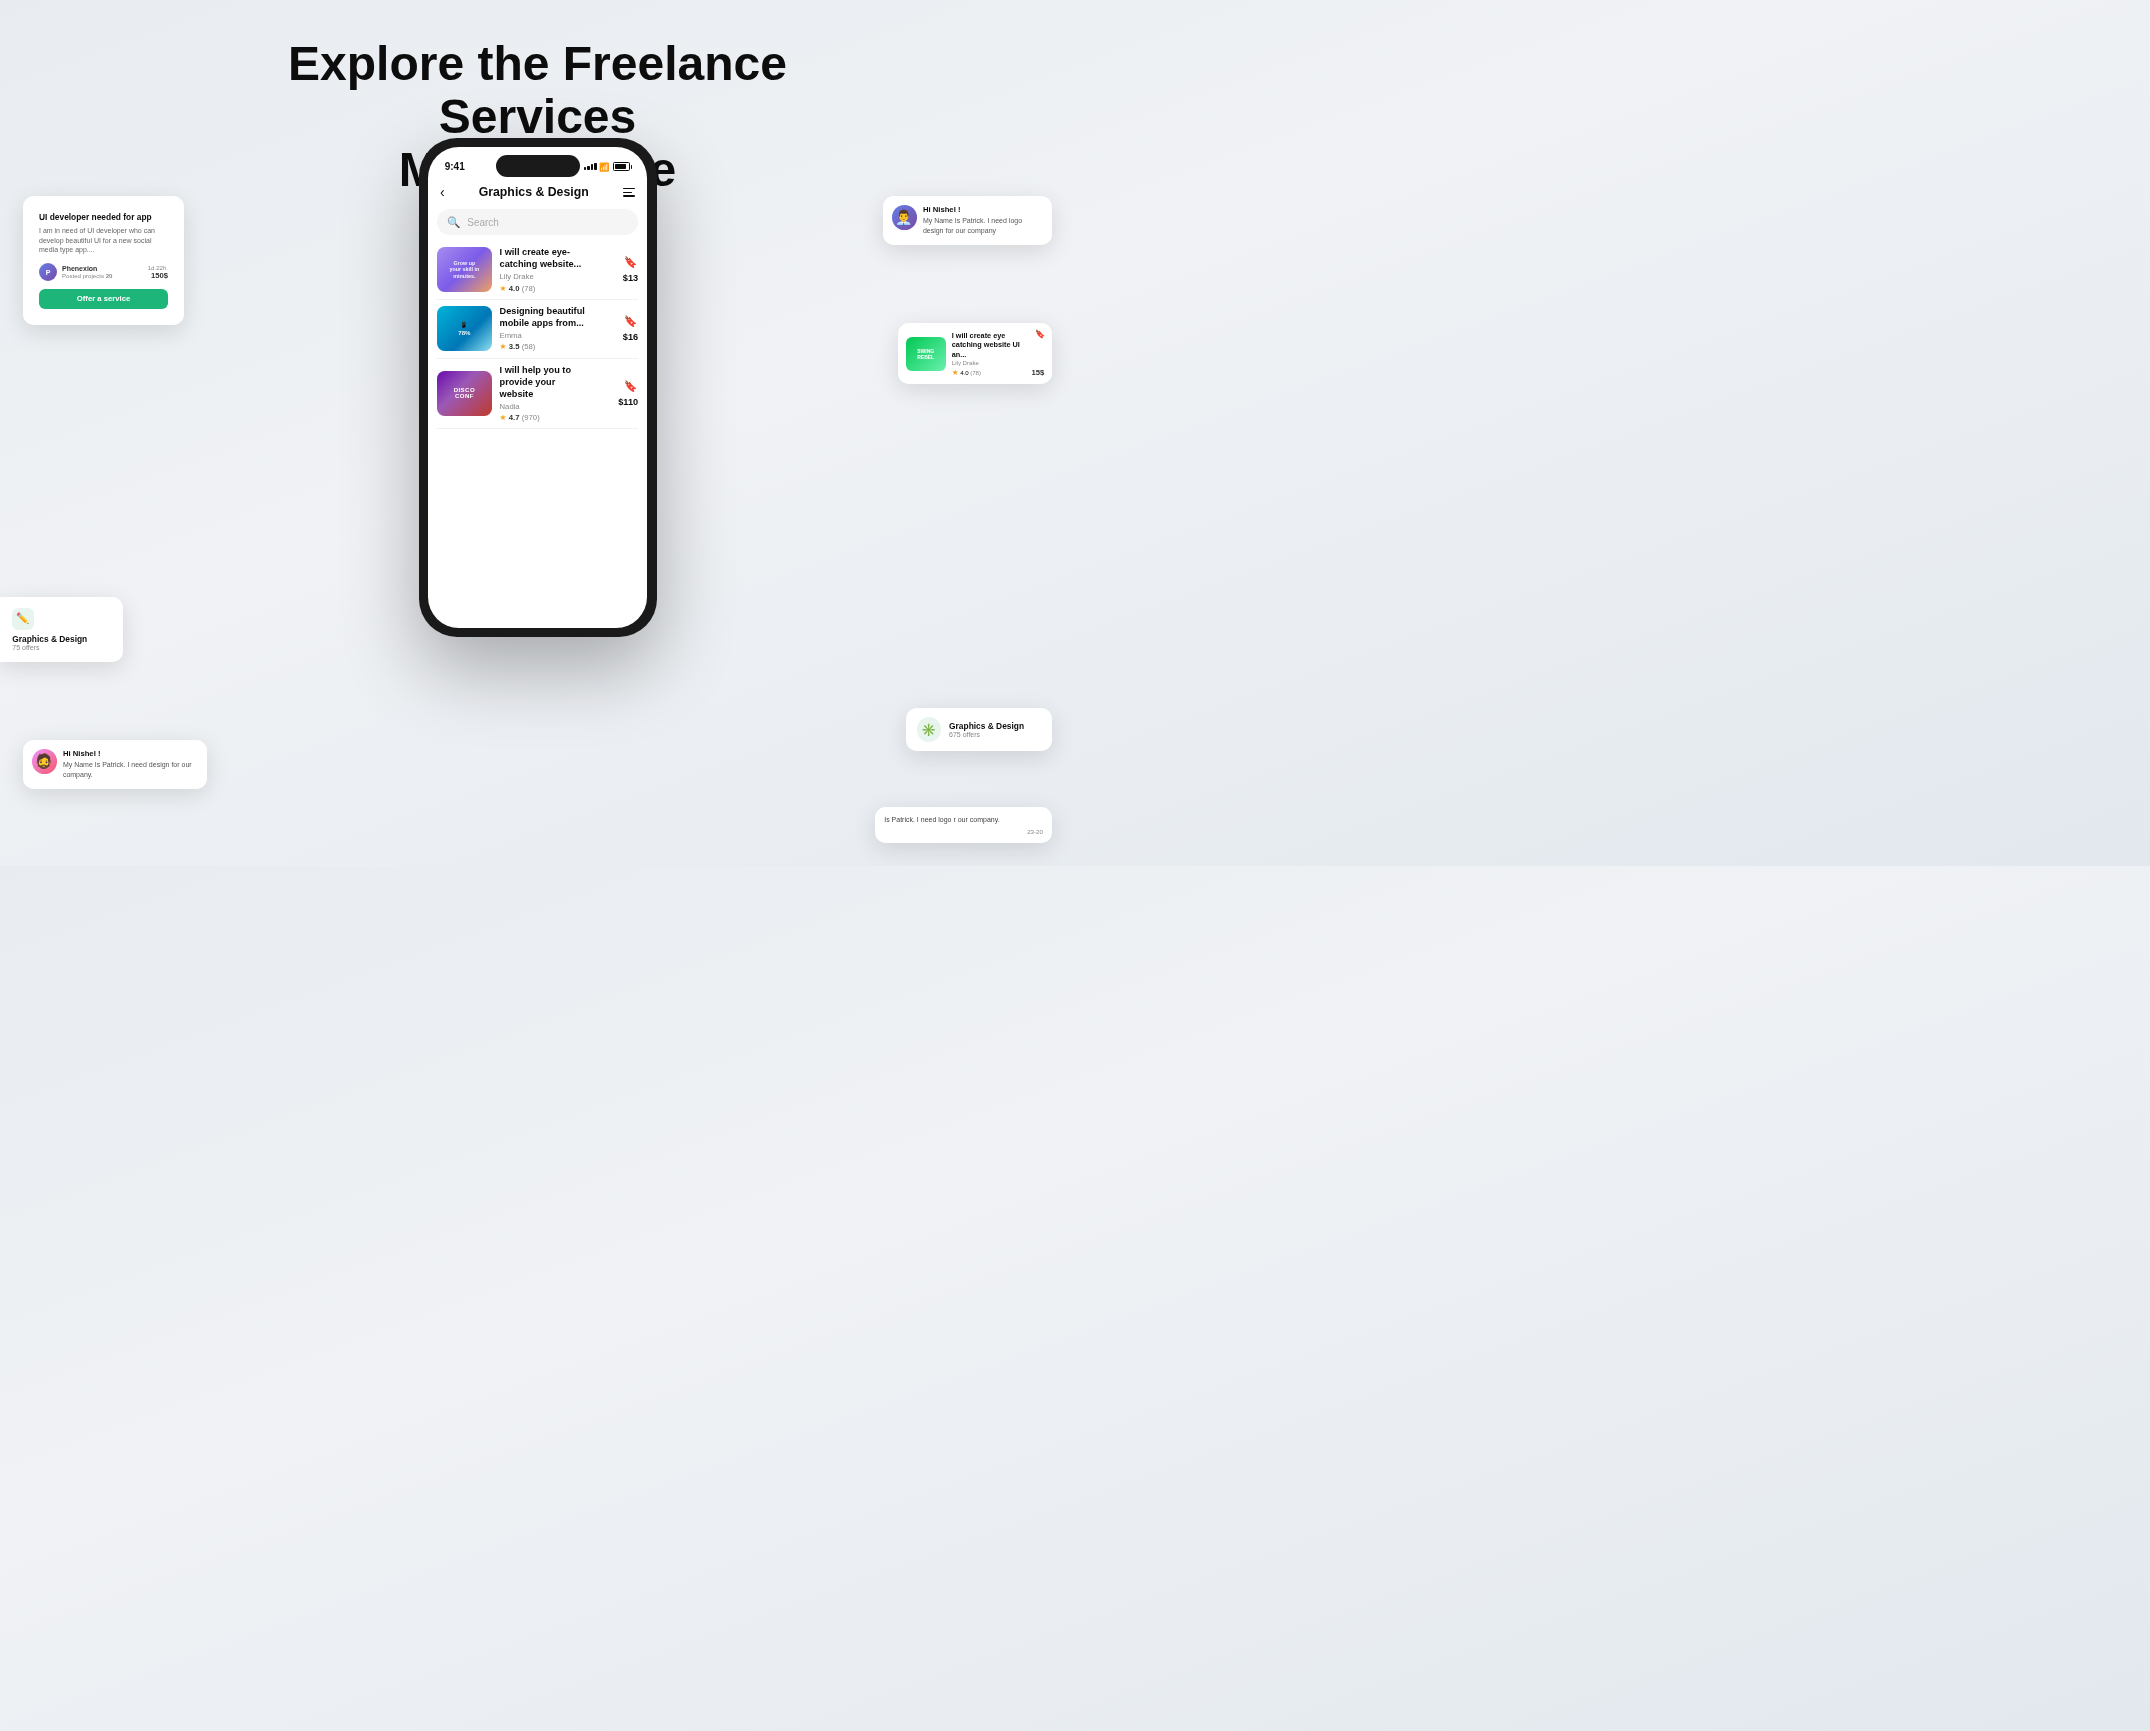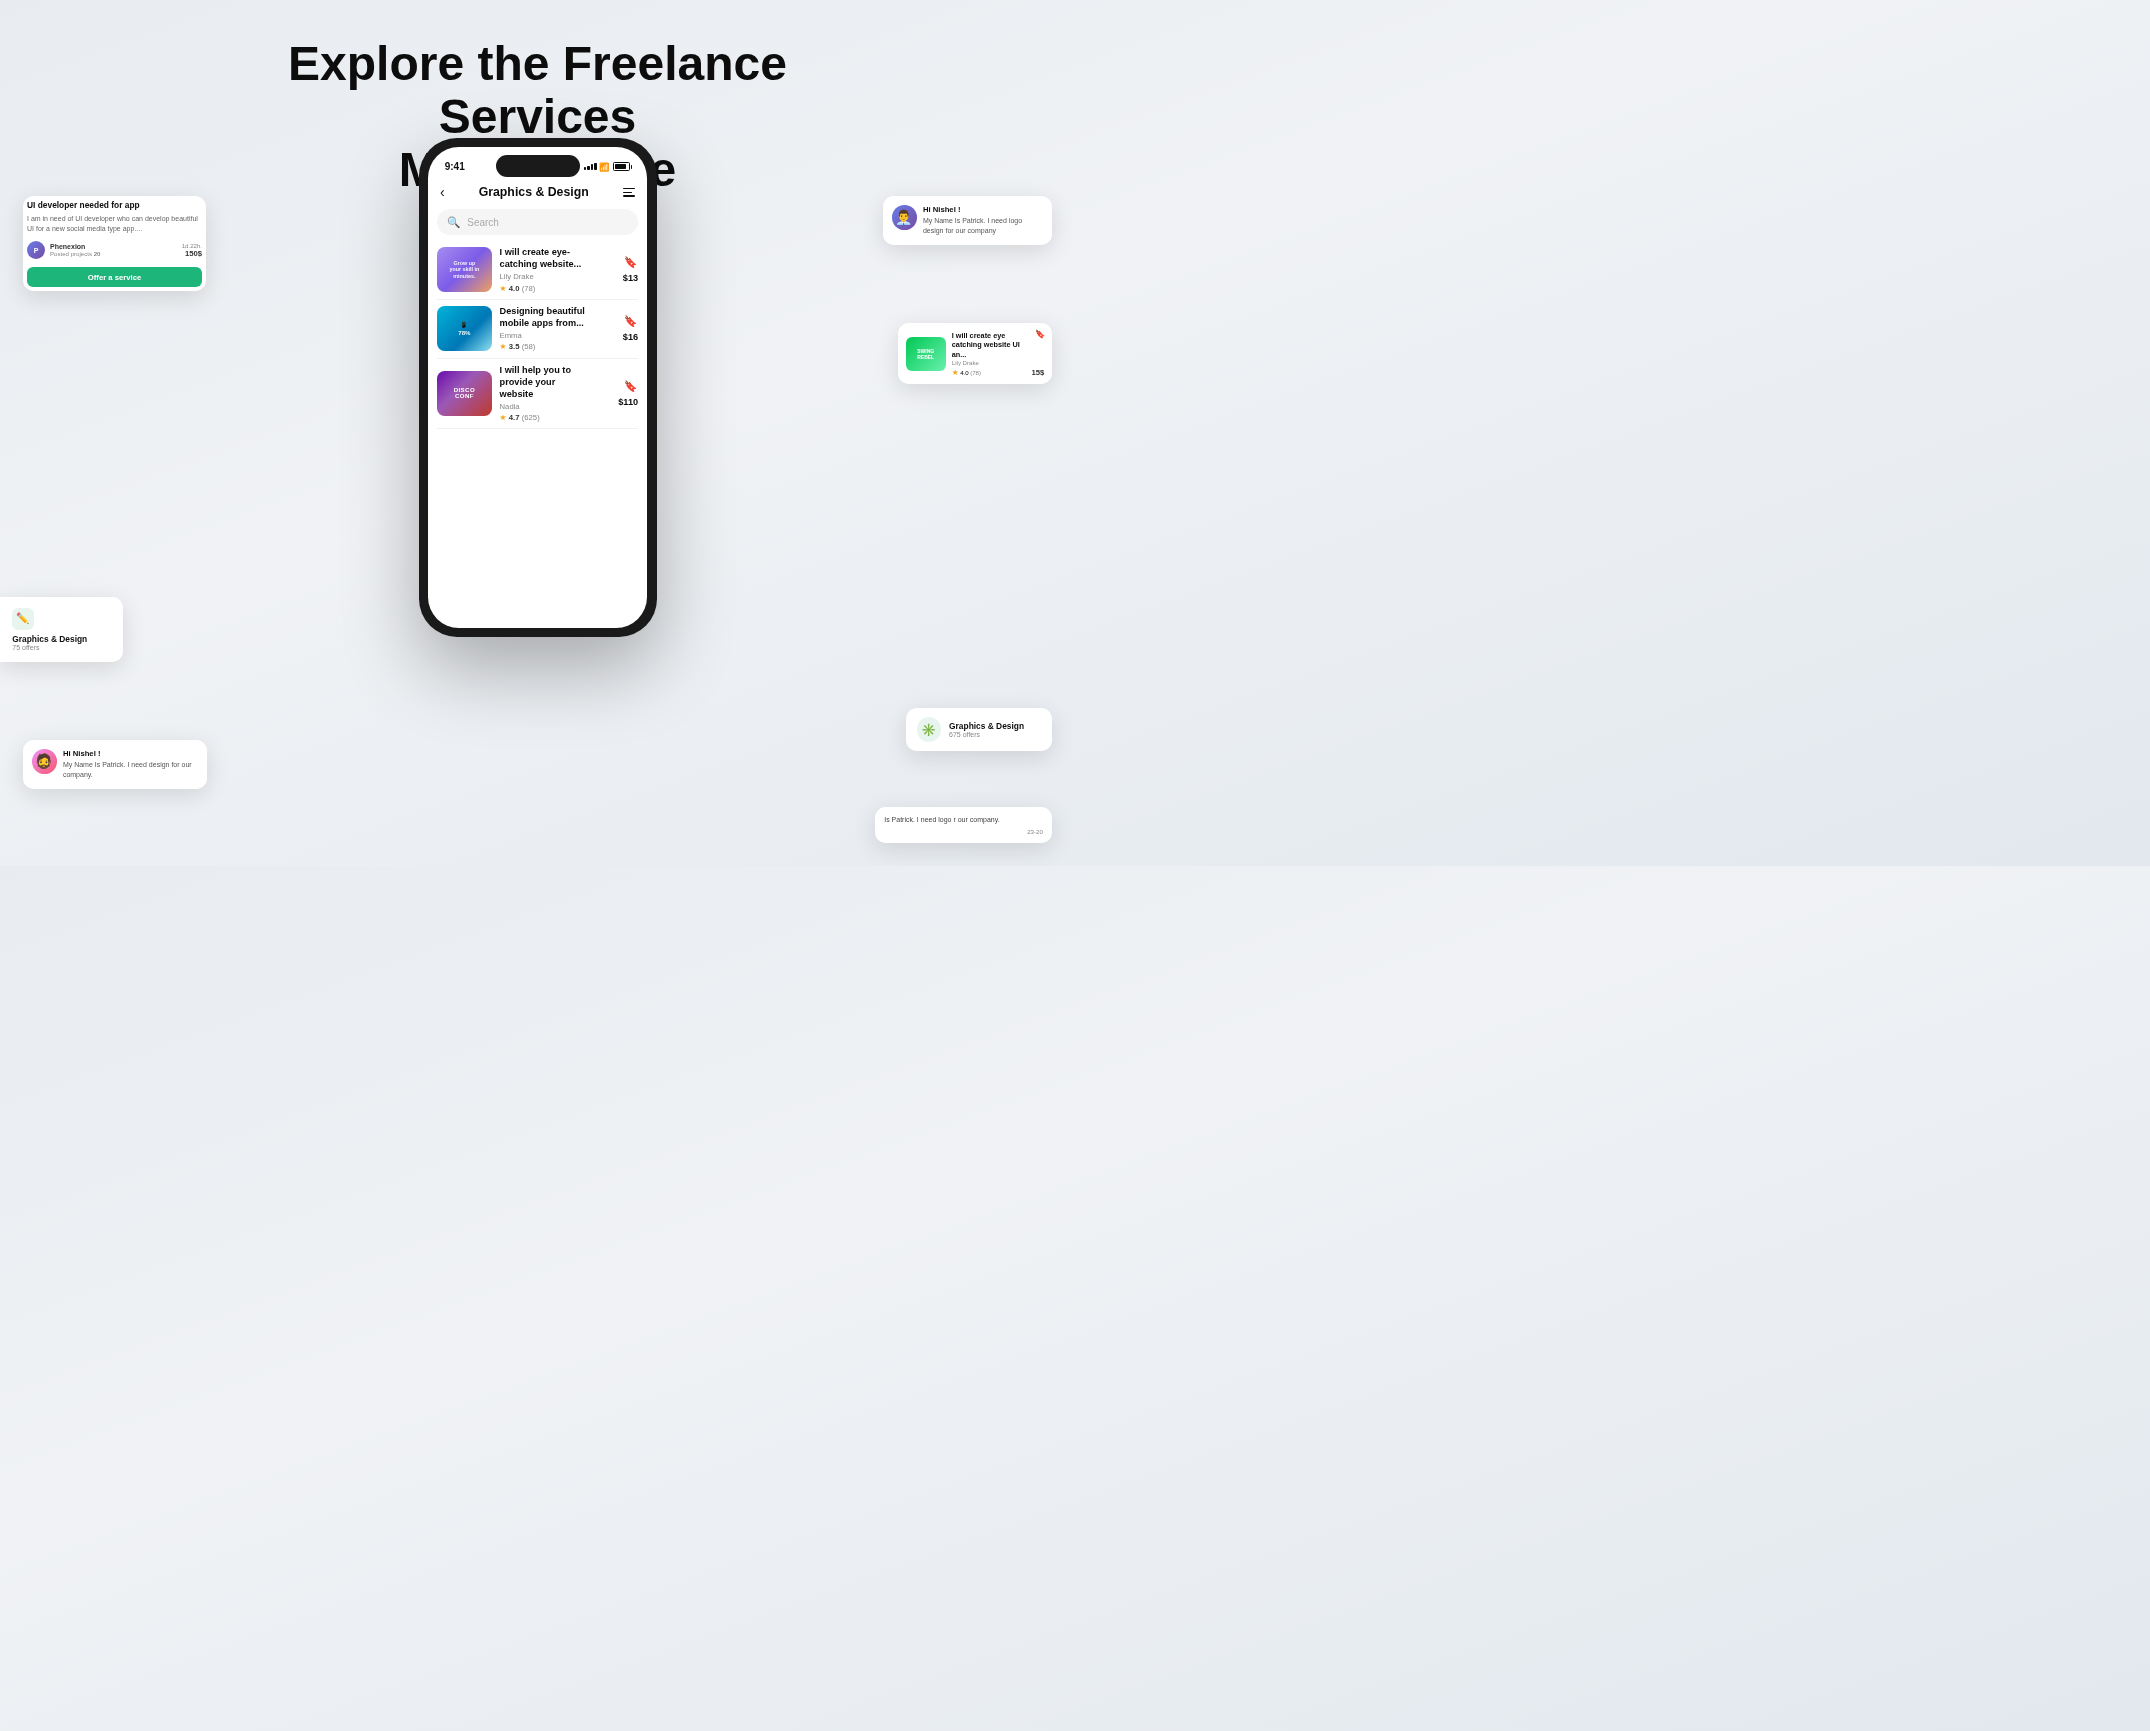--- a/index.html
+++ b/index.html
@@ -205,22 +205,22 @@
       background: #fff;
       border-radius: 10.8px;
       box-shadow: 0 6.1px 23px rgba(0,0,0,0.12);
       z-index: 5;
     }
 
     
     .card-job {
       top: 196px;
       left: 23px;
-      width: 183px;
-      padding: 4px;
+      width: 161px;
+      padding: 16px;
     }
     .card-job-title {
       font-size: 8.4px;
       font-weight: 700;
       color: #0d0d0d;
       margin-bottom: 3.8px;
     }
     .card-job-desc {
       font-size: 7px;
       color: #666;
@@ -497,21 +497,21 @@
             <div class="thumb-inner">
               <div class="disco-text">DISCO<br>CONF</div>
             </div>
           </div>
           <div class="service-info">
             <div class="service-title">I will help you to provide your website</div>
             <div class="service-author">Nadia</div>
             <div class="service-rating">
               <span class="star-icon">★</span>
               <span class="rating-text">4.7</span>
-              <span class="rating-count">(625)</span>
+              <span class="rating-count">(970)</span>
             </div>
           </div>
           <div class="service-right">
             <span class="bookmark-icon">🔖</span>
             <span class="price-text">$110</span>
           </div>
         </div>
       </div>
     </div>
   </div>

